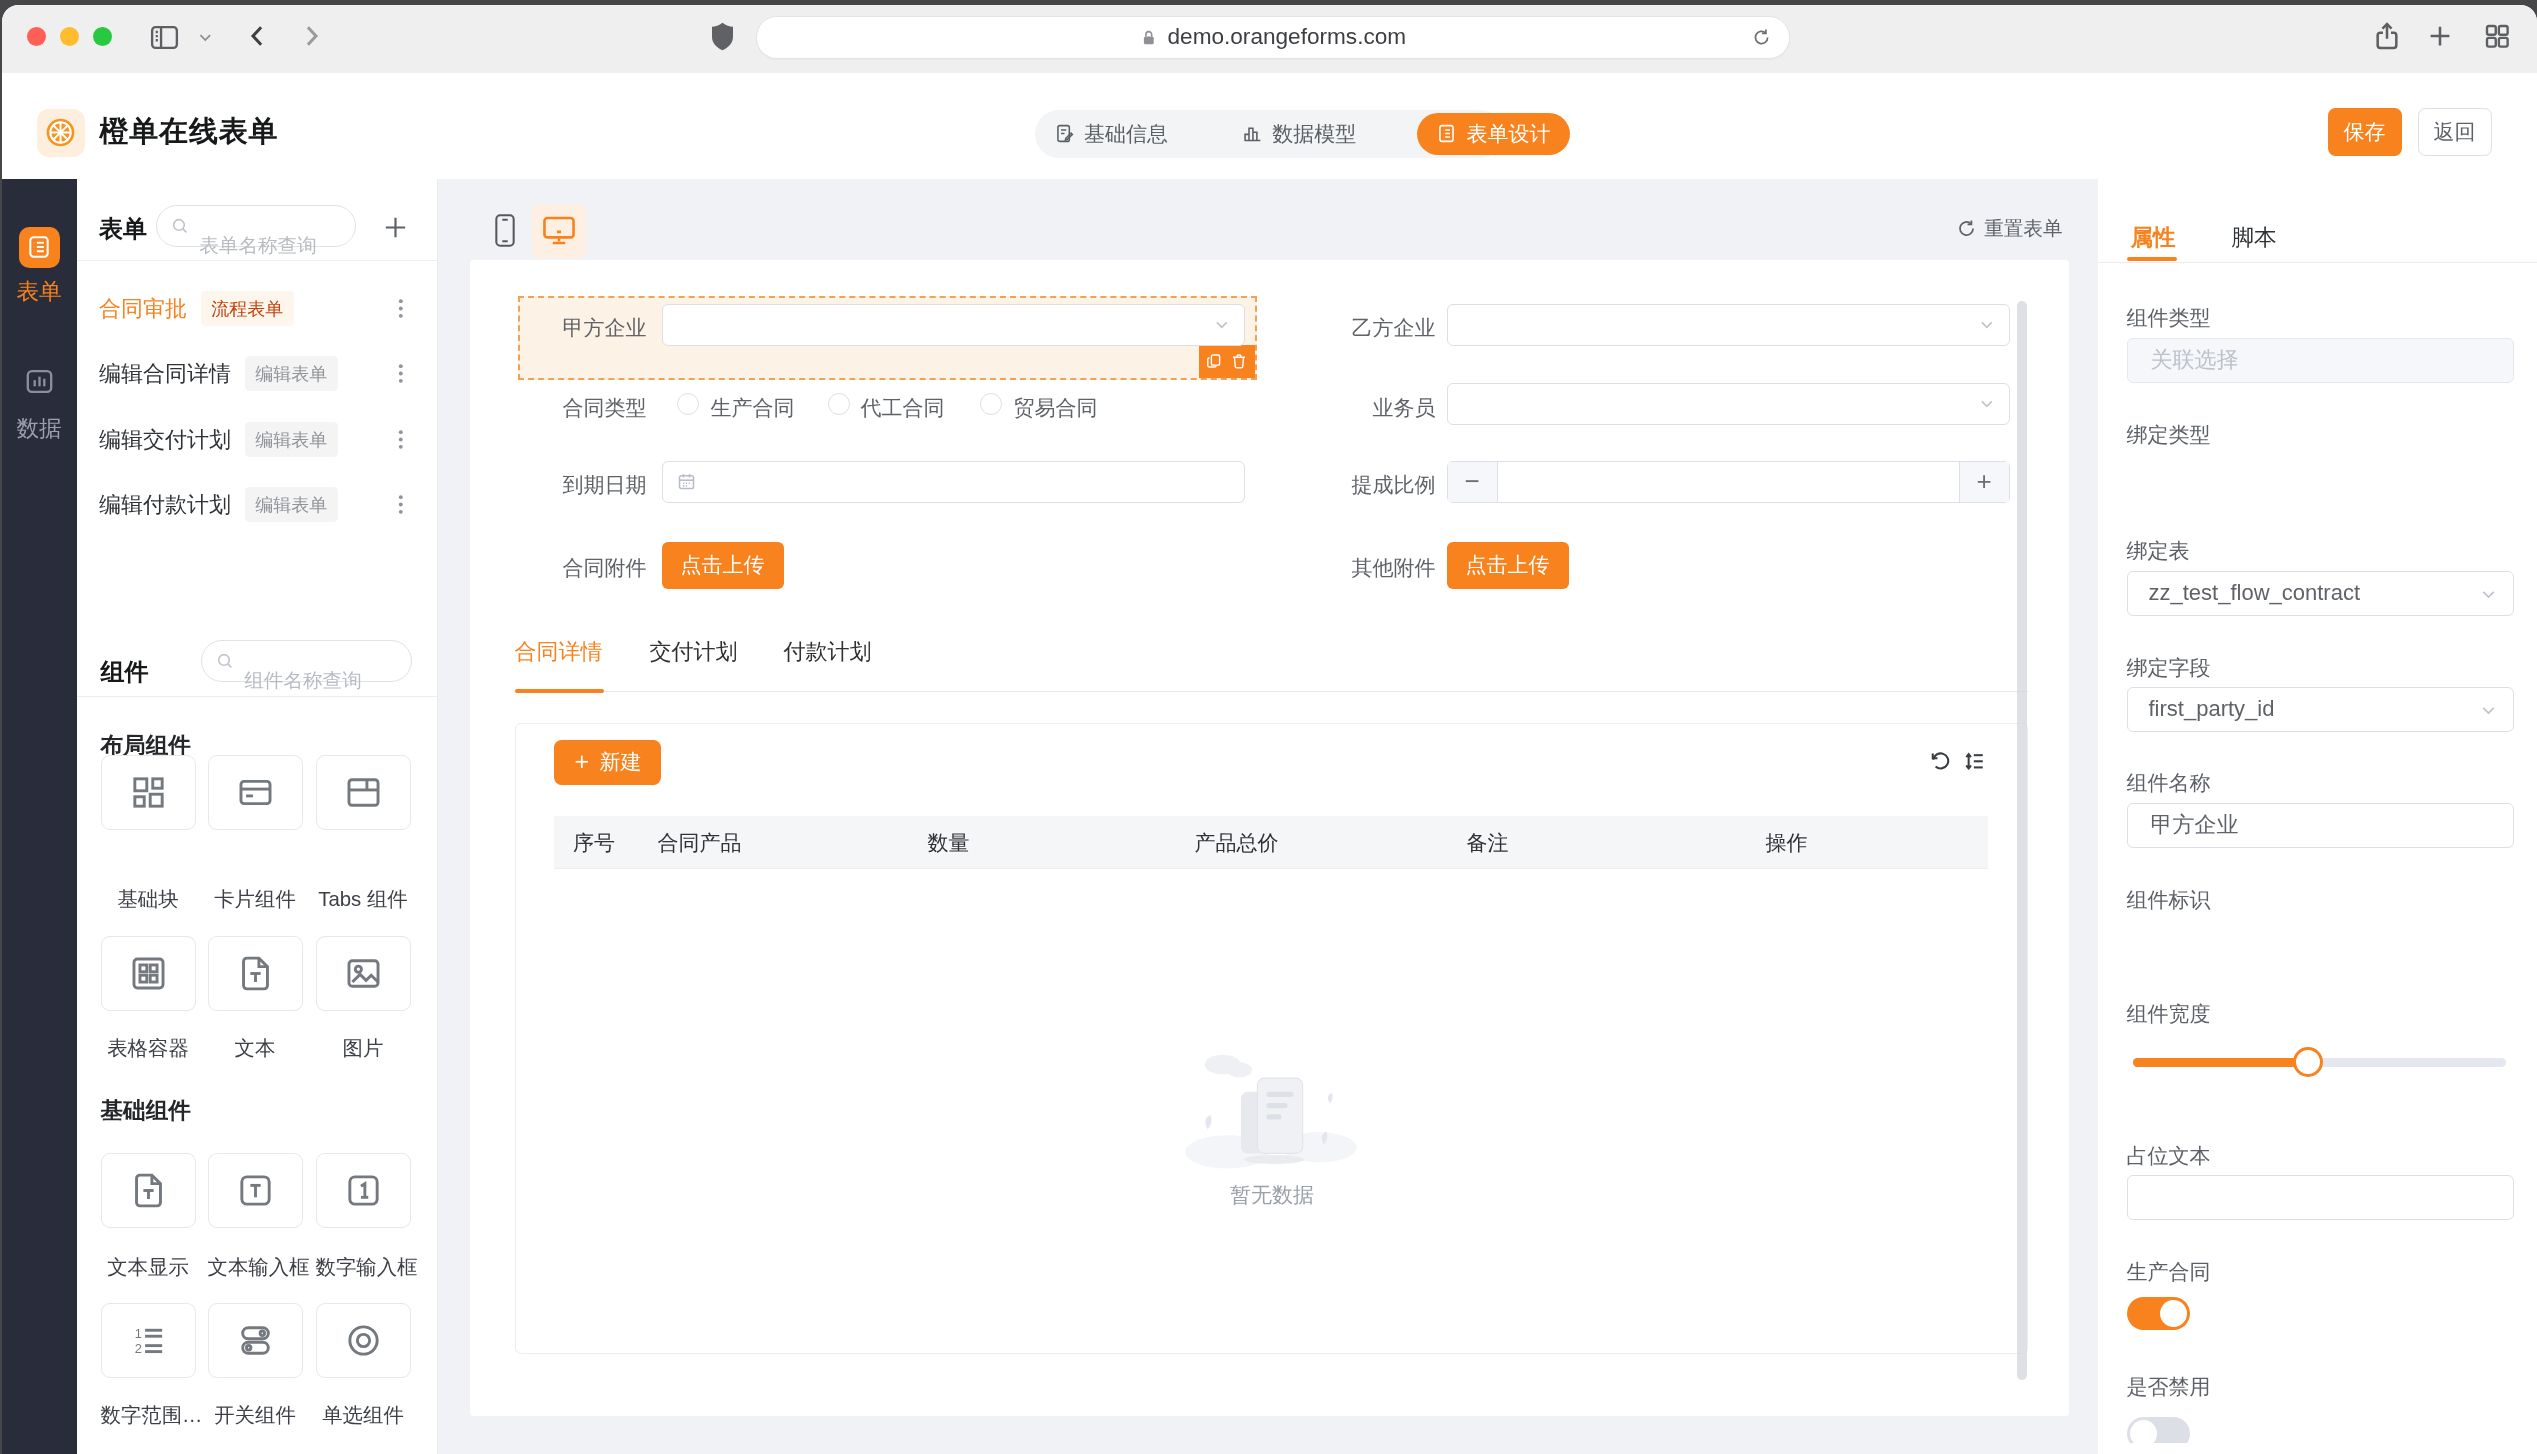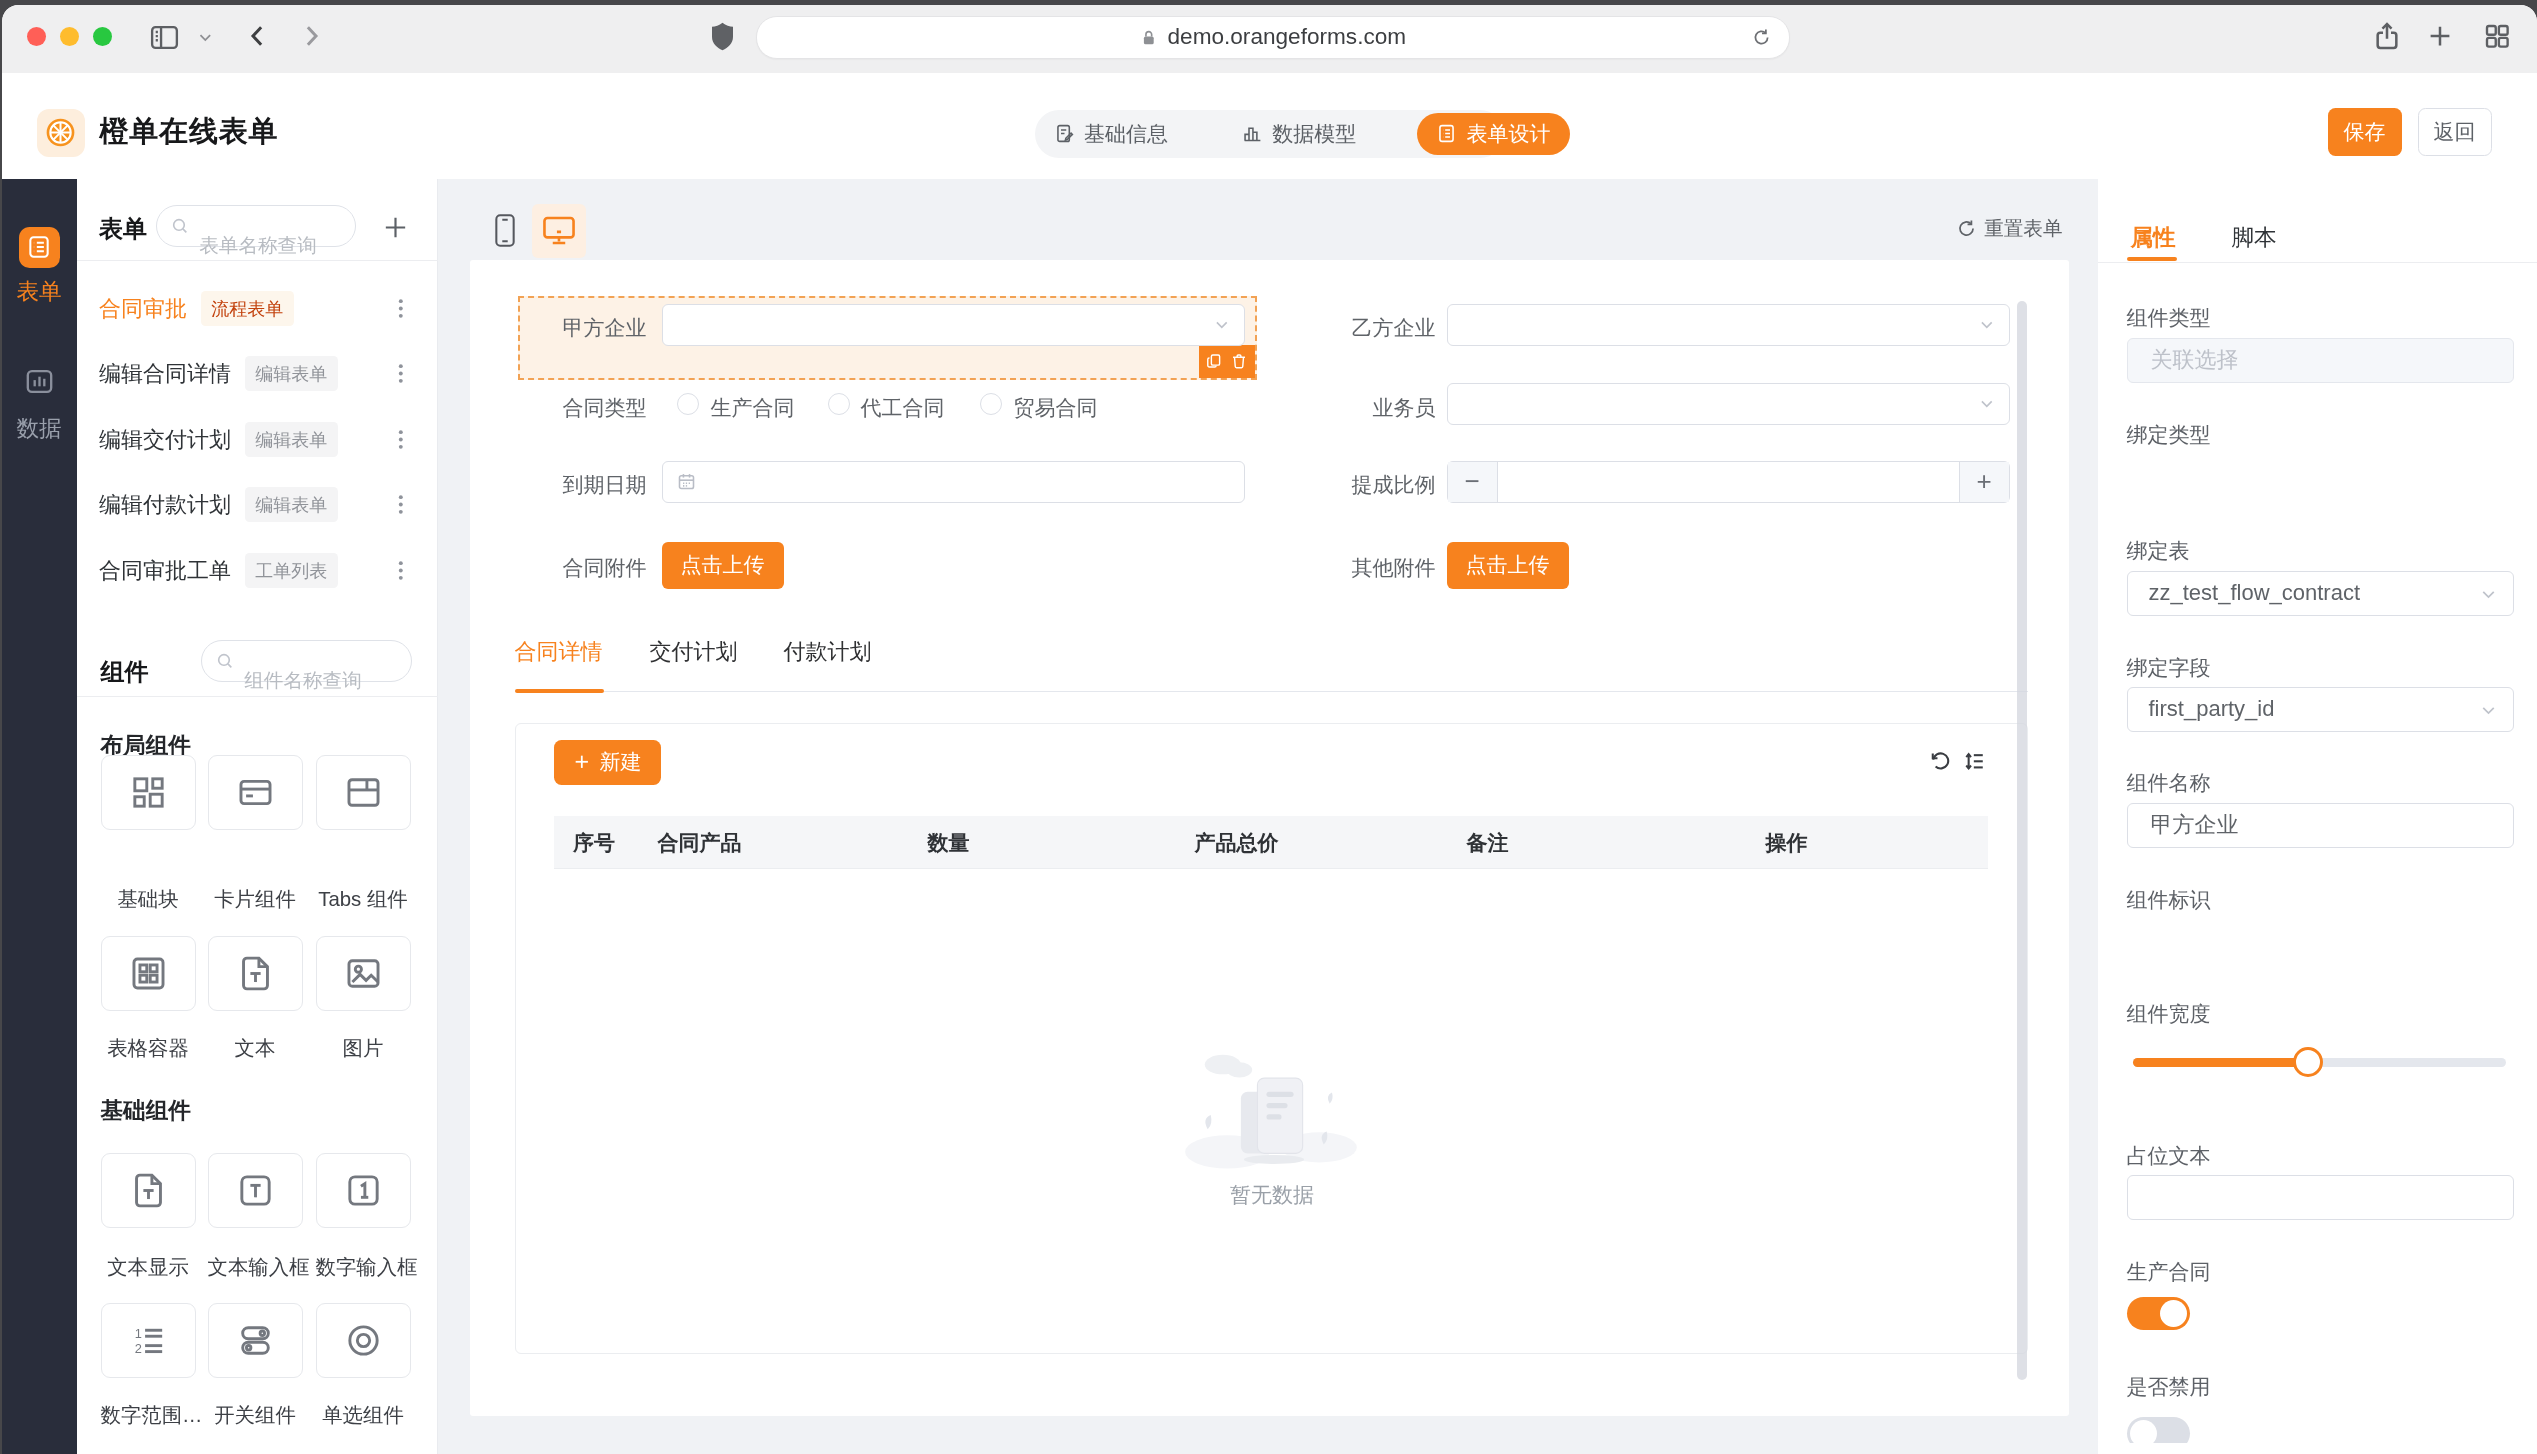--- a/index.html
+++ b/index.html
@@ -61,21 +61,21 @@
   .sel-actions{position:absolute;right:0;bottom:0;width:56px;height:33px;background:#F7821E;display:flex;align-items:center;justify-content:center;gap:7.5px;color:#fff;}
   .radio{position:absolute;width:22.6px;height:22.6px;border:1.5px solid #dcdfe6;border-radius:50%;background:#fff;box-sizing:border-box;cursor:pointer;}
   .radio-label{position:absolute;font-size:21px;color:#5f6368;cursor:pointer;white-space:nowrap;}
   .upload-btn{position:absolute;width:122px;height:47px;background:#F7821E;color:#fff;font-size:21px;border-radius:6px;display:flex;align-items:center;justify-content:center;cursor:pointer;}
   .stepper{position:absolute;left:977px;top:201px;width:563px;height:42px;border:1.5px solid #dcdfe6;border-radius:6px;background:#fff;box-sizing:border-box;display:flex;}
   .step-btn{width:49px;background:#f5f7fa;color:#6b6f76;font-size:26px;display:flex;align-items:center;justify-content:center;cursor:pointer;}
   .ctab{position:absolute;font-size:22px;color:#303133;cursor:pointer;white-space:nowrap;}
   .ctab.active{color:#F7821E;}
   .inner-card{position:absolute;left:45px;top:463px;width:1513px;height:631px;border:1.5px solid #ebedf0;border-radius:6px;background:#fff;box-sizing:border-box;}
   .thead{position:absolute;left:38px;top:92px;width:1434px;height:52px;background:#f5f6f8;border-bottom:1.5px solid #ebedf0;}
-  .th{position:absolute;top:13.6px;font-size:21px;font-weight:700;color:#2f3236;white-space:nowrap;}
+  .th{position:absolute;top:13.6px;font-size:21px;font-weight:400;color:#2f3236;white-space:nowrap;}
   .cscroll{position:absolute;left:1547px;top:41px;width:10.6px;height:1079px;background:#d3d6dd;opacity:.75;border-radius:5.3px;cursor:pointer;}
 
   
   .props-panel{position:absolute;left:2096px;top:0;right:0;bottom:0;background:#fff;overflow:hidden;}
   .ptab{position:absolute;top:43px;font-size:22.6px;cursor:pointer;}
   .ptab.active{color:#F7821E;font-weight:700;}
   .ptab.idle{color:#2f3337;}
   .p-label{position:absolute;left:29px;font-size:21px;color:#5d6167;white-space:nowrap;}
   .p-field{position:absolute;left:29px;width:387px;height:45px;border:1.5px solid #dcdfe6;border-radius:6px;box-sizing:border-box;background:#fff;display:flex;align-items:center;padding:0 21px;font-size:22px;color:#5f6368;}
   .p-field input{border:none;outline:none;width:100%;font-size:22px;color:#5f6368;background:transparent;font-family:inherit;}
@@ -302,31 +302,20 @@
               <svg width="19.6" height="26" viewBox="0 0 24 30" fill="#8f939b">
                 <circle cx="12" cy="6" r="2.4"></circle>
                 <circle cx="12" cy="15" r="2.4"></circle>
                 <circle cx="12" cy="24" r="2.4"></circle>
               </svg>
             </span>
       </div>
       <div class="form-item" style="top:293px">
         <span class="name">编辑付款计划</span>
         <span class="tag info">编辑表单</span>
-        <span class="kebab">
-              <svg width="19.6" height="26" viewBox="0 0 24 30" fill="#8f939b">
-                <circle cx="12" cy="6" r="2.4"></circle>
-                <circle cx="12" cy="15" r="2.4"></circle>
-                <circle cx="12" cy="24" r="2.4"></circle>
-              </svg>
-            </span>
-      </div>
-      <div class="form-item" style="top:359px">
-        <span class="name">合同审批工单</span>
-        <span class="tag info">工单列表</span>
         <span class="kebab">
               <svg width="19.6" height="26" viewBox="0 0 24 30" fill="#8f939b">
                 <circle cx="12" cy="6" r="2.4"></circle>
                 <circle cx="12" cy="15" r="2.4"></circle>
                 <circle cx="12" cy="24" r="2.4"></circle>
               </svg>
             </span>
       </div>
 
       <div class="panel-title abs" style="left:24px;top:477px">组件</div>

